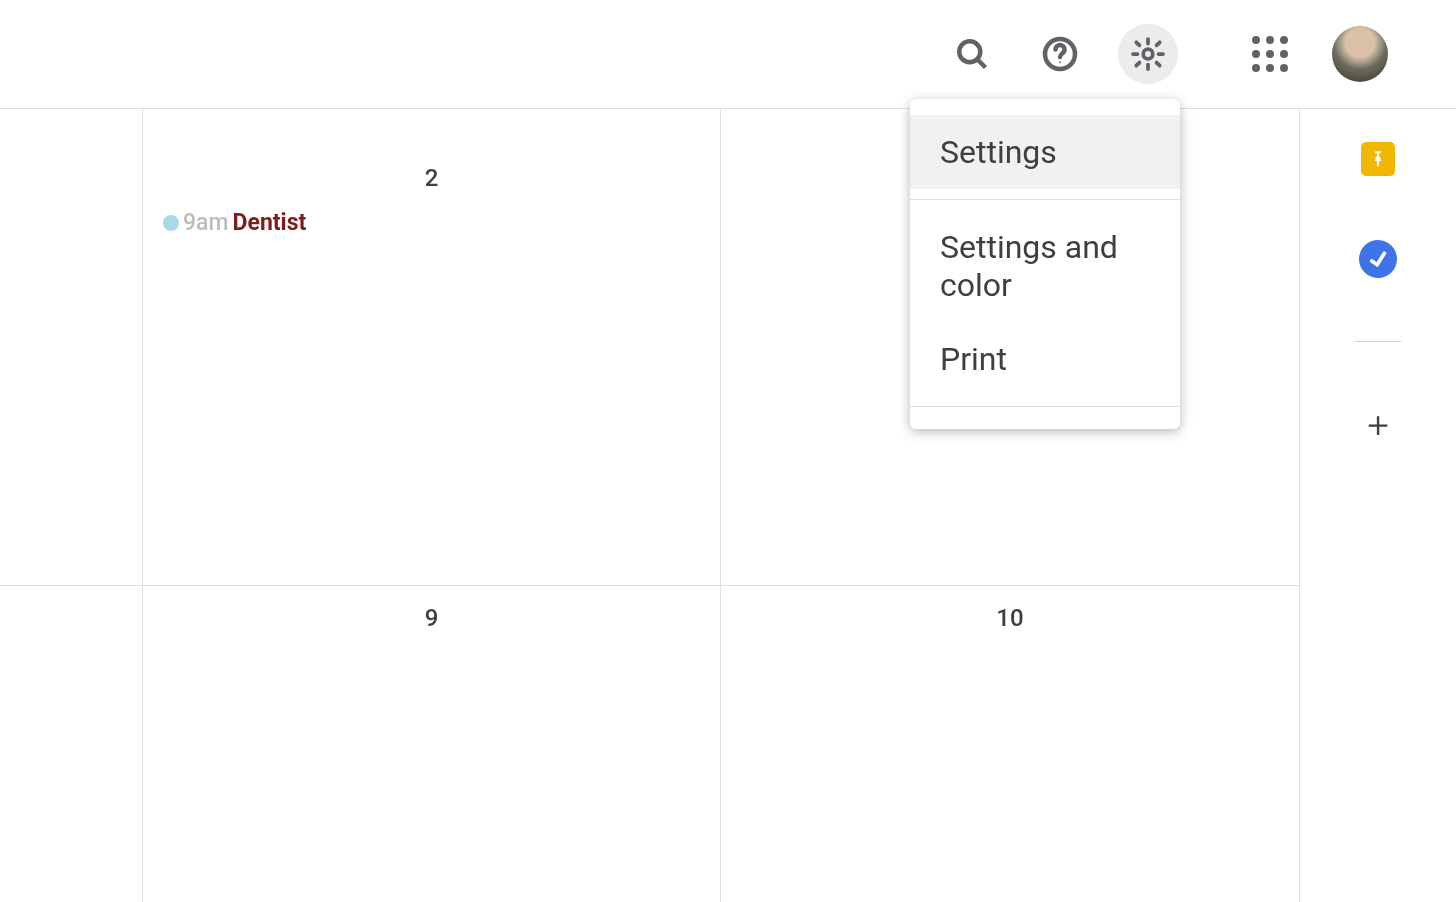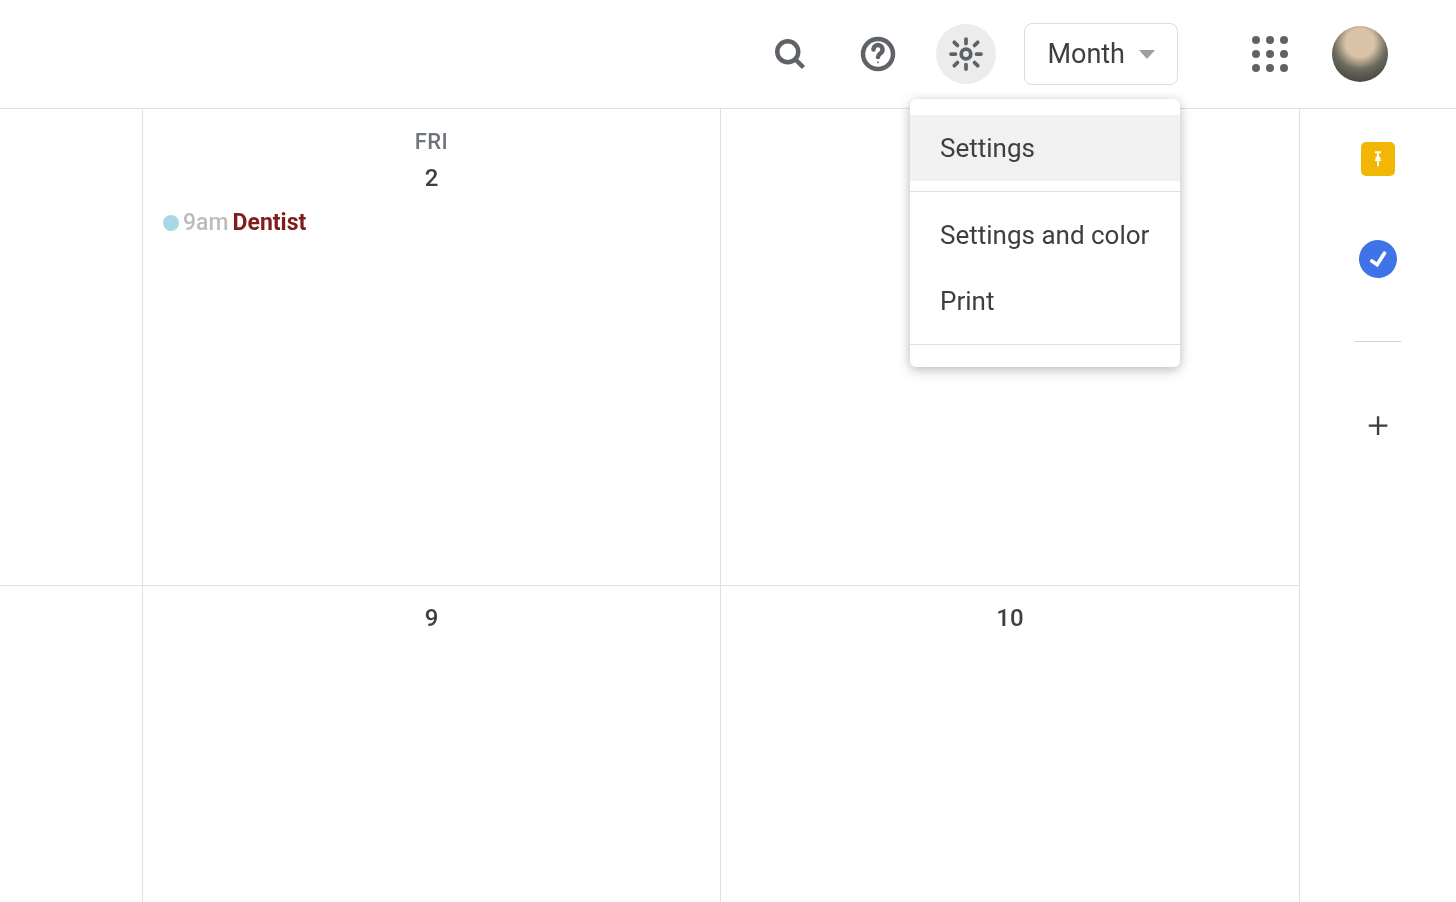--- a/index.html
+++ b/index.html
@@ -136,21 +136,21 @@
     width: 270px;
     background:#fff;
     border-radius: 6px;
     box-shadow: 0 2px 10px rgba(0,0,0,0.18), 0 4px 16px rgba(0,0,0,0.12);
     padding-top: 16px;
     padding-bottom: 12px;
     z-index: 50;
   }
   .menu-item {
     padding: 18px 30px;
-    font-size: 26px;
+    font-size: 32px;
     color:#3c4043;
     cursor:pointer;
   }
   .menu-item.hovered { background:#f1f1f1; }
   .menu-divider { height:1px; background:#e0e0e0; margin: 10px 0; }
 
   
   .sidepanel {
     position: absolute;
     top: 109px;
@@ -185,45 +185,40 @@
         <path d="M9 9a3 3 0 1 1 4.5 2.6C12.5 12.5 12 13 12 14" stroke-linecap="round"></path>
         <circle cx="12" cy="17.5" r="0.6" fill="#5f6368" stroke="none"></circle>
       </svg>
   </div>
   <div class="icon-btn gear-icon active">
     <svg viewBox="0 0 24 24">
         <circle cx="12" cy="12" r="3.2"></circle>
         <path d="M12 2v3M12 19v3M4.2 4.2l2.1 2.1M17.7 17.7l2.1 2.1M2 12h3M19 12h3M4.2 19.8l2.1-2.1M17.7 6.3l2.1-2.1" stroke-linecap="round"></path>
       </svg>
   </div>
-  <div class="view-dropdown">
-    <span>Month</span>
-    <span class="tri"></span>
-  </div>
   <div class="apps-btn">
     <div class="apps-grid">
         <span></span>
         <span></span>
         <span></span>
         <span></span>
         <span></span>
         <span></span>
         <span></span>
         <span></span>
         <span></span>
       </div>
   </div>
   <div class="avatar"></div>
 </div>
 
 <div class="cal">
   <div class="row r1">
     <div class="cell c0"></div>
     <div class="cell c1">
-      <div class="dayname">FRI</div>
       <div class="daynum">2</div>
       <div class="event">
         <span class="dot"></span>
         <span class="time">9am</span>
         <span class="title">Dentist</span>
       </div>
     </div>
     <div class="cell c2">
       <div class="daynum"></div>
     </div>

